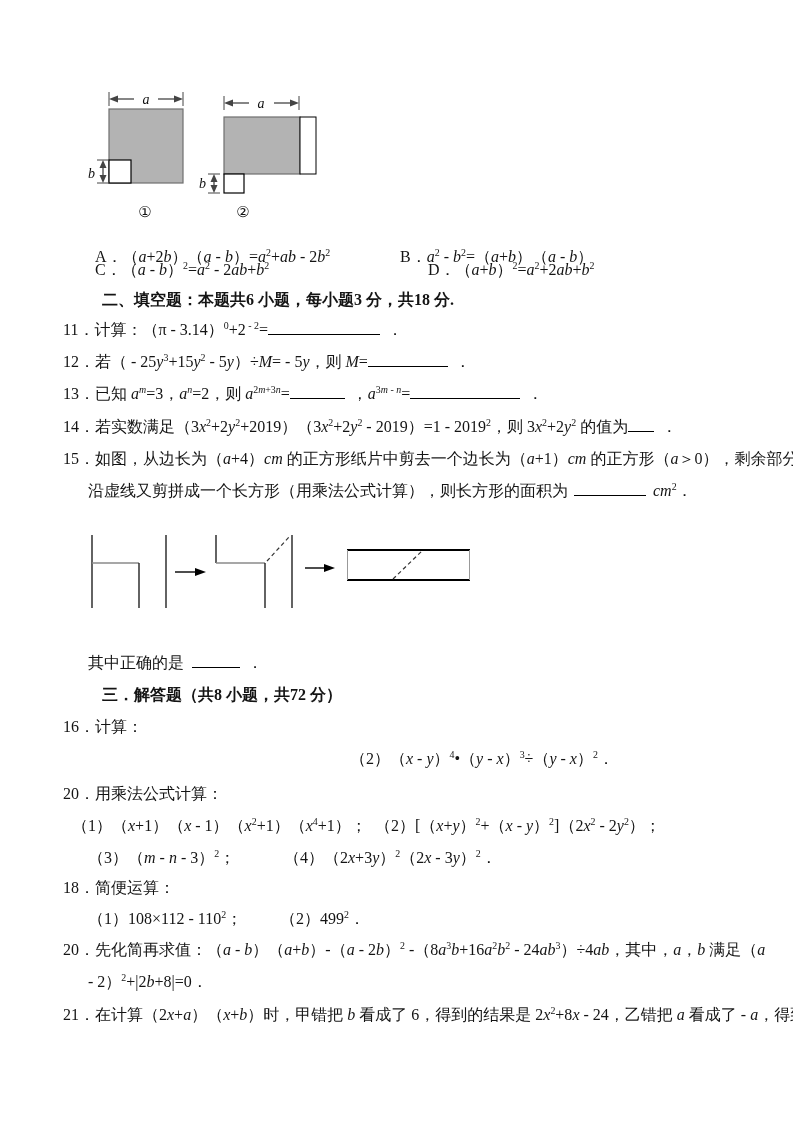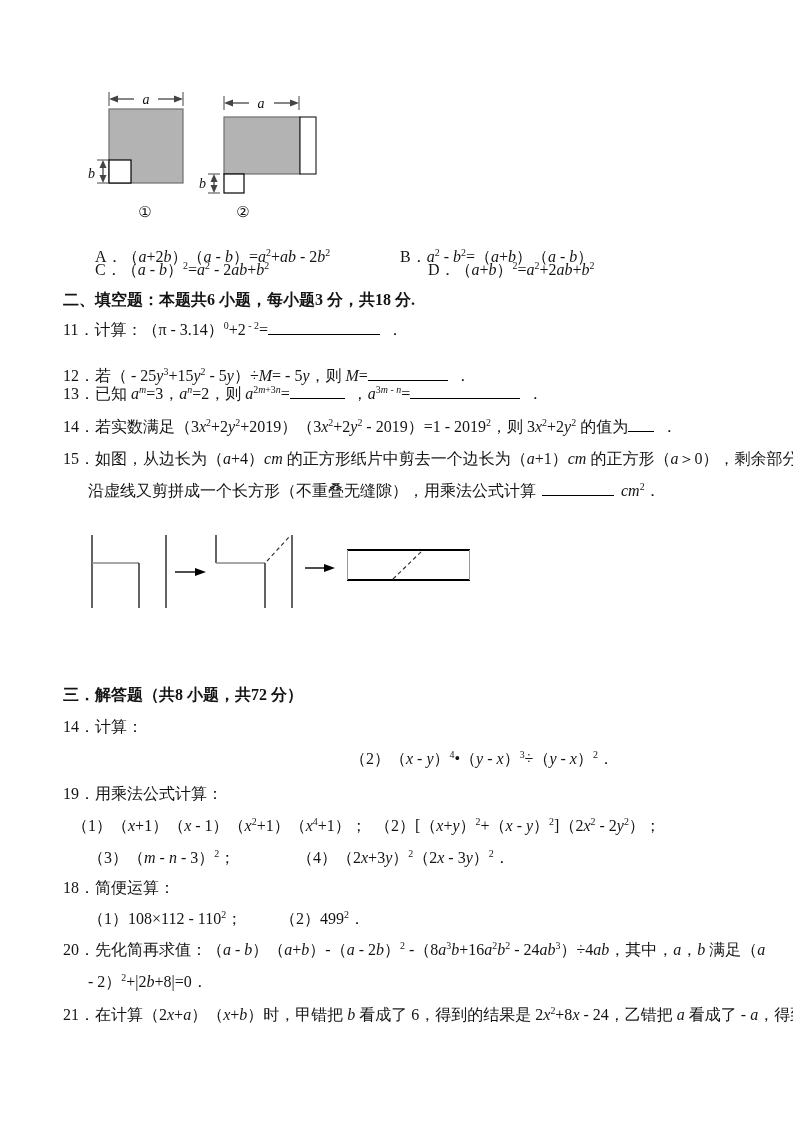--- a/index.html
+++ b/index.html
@@ -5,21 +5,21 @@
   * { margin:0; padding:0; box-sizing:border-box; }
   html,body { background:#ffffff; }
   #page {
     position:relative; width:793px; height:1122px; background:#ffffff;
     font-family:"Liberation Serif","DejaVu Serif",serif;
     font-size:16px; color:#141414; overflow:hidden;
   }
   .line { position:absolute; left:63px; white-space:nowrap; line-height:22px; }
   .row  { position:absolute; left:0; width:100%; height:22px; }
   .abs  { position:absolute; top:0; white-space:nowrap; line-height:22px; }
-  .bold { font-weight:700; }
+  .bold { font-weight:700;margin-left:39px; }
   sup { font-size:62%; line-height:0; }
   i { font-style:italic; }
   .blank { display:inline-block; height:13px; border-bottom:1px solid #000; vertical-align:baseline; }
   .gap6 { margin-left:7px; }
   .fig { position:absolute; }
   .dimtext { font-style:italic; font-size:14px; font-family:"Liberation Serif","DejaVu Serif",serif; fill:#111; }
   .figtag { font-size:15px; font-family:"Liberation Serif","DejaVu Serif",serif; fill:#111; }
 </style>
 </head>
 <body>
@@ -74,35 +74,35 @@
     <span class="abs" style="left:95px">C．（<i>a</i> - <i>b</i>）<sup>2</sup>=<i>a</i><sup>2</sup> - 2<i>ab</i>+<i>b</i><sup>2</sup></span>
     <span class="abs" style="left:428px">D．（<i>a</i>+<i>b</i>）<sup>2</sup>=<i>a</i><sup>2</sup>+2<i>ab</i>+<i>b</i><sup>2</sup></span>
   </div>
 
   <div class="line bold" style="top:289px">二、填空题：本题共6 小题，每小题3 分，共18 分.</div>
 
   <div class="line" style="top:319px">
     <span>11．计算：（π - 3.14）<sup>0</sup>+2<sup> - 2</sup>=</span><span class="blank" style="width:112px"></span><span class="gap6">．</span>
   </div>
 
-  <div class="line" style="top:365px">
+  <div class="line" style="top:351px">
     <span>12．若（ - 25<i>y</i><sup>3</sup>+15<i>y</i><sup>2</sup> - 5<i>y</i>）÷<i>M</i>= - 5<i>y</i>，则 <i>M</i>=</span><span class="blank" style="width:80px"></span><span class="gap6">．</span>
   </div>
 
   <div class="line" style="top:383px">
     <span>13．已知 <i>a</i><sup><i>m</i></sup>=3，<i>a</i><sup><i>n</i></sup>=2，则 <i>a</i><sup>2<i>m</i>+3<i>n</i></sup>=</span><span class="blank" style="width:55px"></span><span class="gap6">，<i>a</i><sup>3<i>m</i> - <i>n</i></sup>=</span><span class="blank" style="width:110px"></span><span class="gap6">．</span>
   </div>
 
   <div class="line" style="top:416px">
     <span>14．若实数满足（3<i>x</i><sup>2</sup>+2<i>y</i><sup>2</sup>+2019）（3<i>x</i><sup>2</sup>+2<i>y</i><sup>2</sup> - 2019）=1 - 2019<sup>2</sup>，则 3<i>x</i><sup>2</sup>+2<i>y</i><sup>2</sup> 的值为</span><span class="blank" style="width:26px"></span><span class="gap6">．</span>
   </div>
 
   <div class="line" style="top:448px">15．如图，从边长为（<i>a</i>+4）<i>cm</i> 的正方形纸片中剪去一个边长为（<i>a</i>+1）<i>cm</i> 的正方形（<i>a</i>＞0），剩余部分</div>
   <div class="line" style="top:480px;left:88px">
-    <span>沿虚线又剪拼成一个长方形（不重叠无缝隙），用乘法公式计算</span><span class="blank" style="width:72px;margin-left:6px"></span><span class="gap6"><i>cm</i><sup>2</sup>．</span>
+    <span>沿虚线又剪拼成一个长方形（用乘法公式计算），则长方形的面积为</span><span class="blank" style="width:72px;margin-left:6px"></span><span class="gap6"><i>cm</i><sup>2</sup>．</span>
   </div>
 
   <svg class="fig" style="left:84px;top:528px" width="400" height="88" viewBox="0 0 400 88">
     <g>
       <line x1="8" y1="7" x2="8" y2="80" stroke="#222" stroke-width="1.4"></line>
       <line x1="8" y1="35" x2="55" y2="35" stroke="#8a8a8a" stroke-width="1.4"></line>
       <line x1="55" y1="35" x2="55" y2="80" stroke="#222" stroke-width="1.4"></line>
       <line x1="82" y1="7" x2="82" y2="80" stroke="#222" stroke-width="1.4"></line>
     </g>
     <g>
@@ -122,36 +122,39 @@
     </g>
     <g>
       <line x1="263" y1="22" x2="386" y2="22" stroke="#000" stroke-width="2"></line>
       <line x1="263" y1="52" x2="386" y2="52" stroke="#000" stroke-width="2"></line>
       <line x1="263.5" y1="22" x2="263.5" y2="52" stroke="#999" stroke-width="1"></line>
       <line x1="385.5" y1="22" x2="385.5" y2="52" stroke="#999" stroke-width="1"></line>
       <line x1="309" y1="51" x2="338" y2="23" stroke="#333" stroke-width="1.2" stroke-dasharray="4 3"></line>
     </g>
   </svg>
 
+  <div class="line" style="top:652px;left:88px">
+    <span>其中正确的是</span><span class="blank" style="width:48px;margin-left:8px"></span><span class="gap6">．</span>
+  </div>
 
   <div class="line bold" style="top:684px">三．解答题（共8 小题，共72 分）</div>
 
-  <div class="line" style="top:716px">14．计算：</div>
+  <div class="line" style="top:716px">16．计算：</div>
   <div class="row" style="top:748px">
     <span class="abs" style="left:350px">（2）（<i>x</i> - <i>y</i>）<sup>4</sup>•（<i>y</i> - <i>x</i>）<sup>3</sup>÷（<i>y</i> - <i>x</i>）<sup>2</sup>．</span>
   </div>
 
-  <div class="line" style="top:783px">19．用乘法公式计算：</div>
+  <div class="line" style="top:783px">20．用乘法公式计算：</div>
   <div class="row" style="top:815px">
     <span class="abs" style="left:72px">（1）（<i>x</i>+1）（<i>x</i> - 1）（<i>x</i><sup>2</sup>+1）（<i>x</i><sup>4</sup>+1）；</span>
     <span class="abs" style="left:375px">（2）[（<i>x</i>+<i>y</i>）<sup>2</sup>+（<i>x</i> - <i>y</i>）<sup>2</sup>]（2<i>x</i><sup>2</sup> - 2<i>y</i><sup>2</sup>）；</span>
   </div>
   <div class="row" style="top:847px">
     <span class="abs" style="left:88px">（3）（<i>m</i> - <i>n</i> - 3）<sup>2</sup>；</span>
-    <span class="abs" style="left:297px">（4）（2<i>x</i>+3<i>y</i>）<sup>2</sup>（2<i>x</i> - 3<i>y</i>）<sup>2</sup>．</span>
+    <span class="abs" style="left:284px">（4）（2<i>x</i>+3<i>y</i>）<sup>2</sup>（2<i>x</i> - 3<i>y</i>）<sup>2</sup>．</span>
   </div>
 
   <div class="line" style="top:877px">18．简便运算：</div>
   <div class="row" style="top:908px">
     <span class="abs" style="left:88px">（1）108×112 - 110<sup>2</sup>；</span>
     <span class="abs" style="left:280px">（2）499<sup>2</sup>．</span>
   </div>
 
   <div class="line" style="top:939px">20．先化简再求值：（<i>a</i> - <i>b</i>）（<i>a</i>+<i>b</i>）-（<i>a</i> - 2<i>b</i>）<sup>2</sup> -（8<i>a</i><sup>3</sup><i>b</i>+16<i>a</i><sup>2</sup><i>b</i><sup>2</sup> - 24<i>ab</i><sup>3</sup>）÷4<i>ab</i>，其中，<i>a</i>，<i>b</i> 满足（<i>a</i></div>
   <div class="line" style="top:971px;left:88px"> - 2）<sup>2</sup>+|2<i>b</i>+8|=0．</div>

